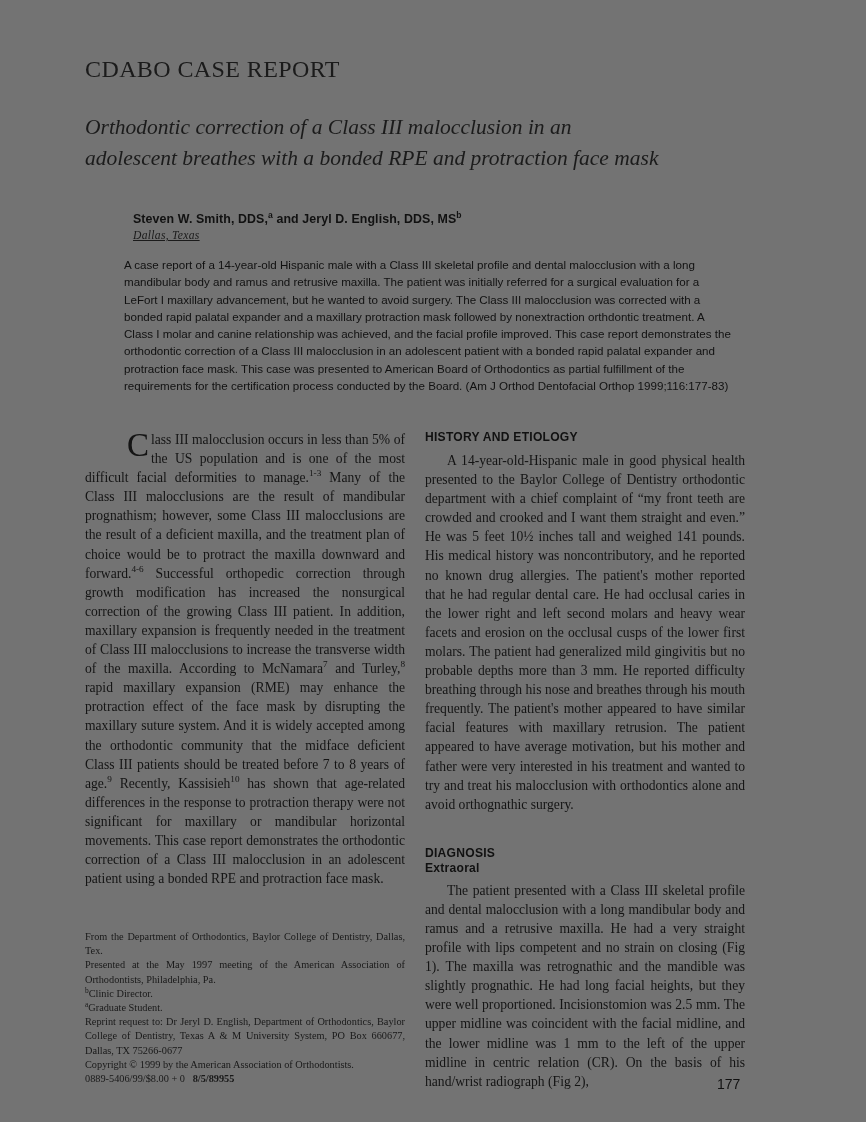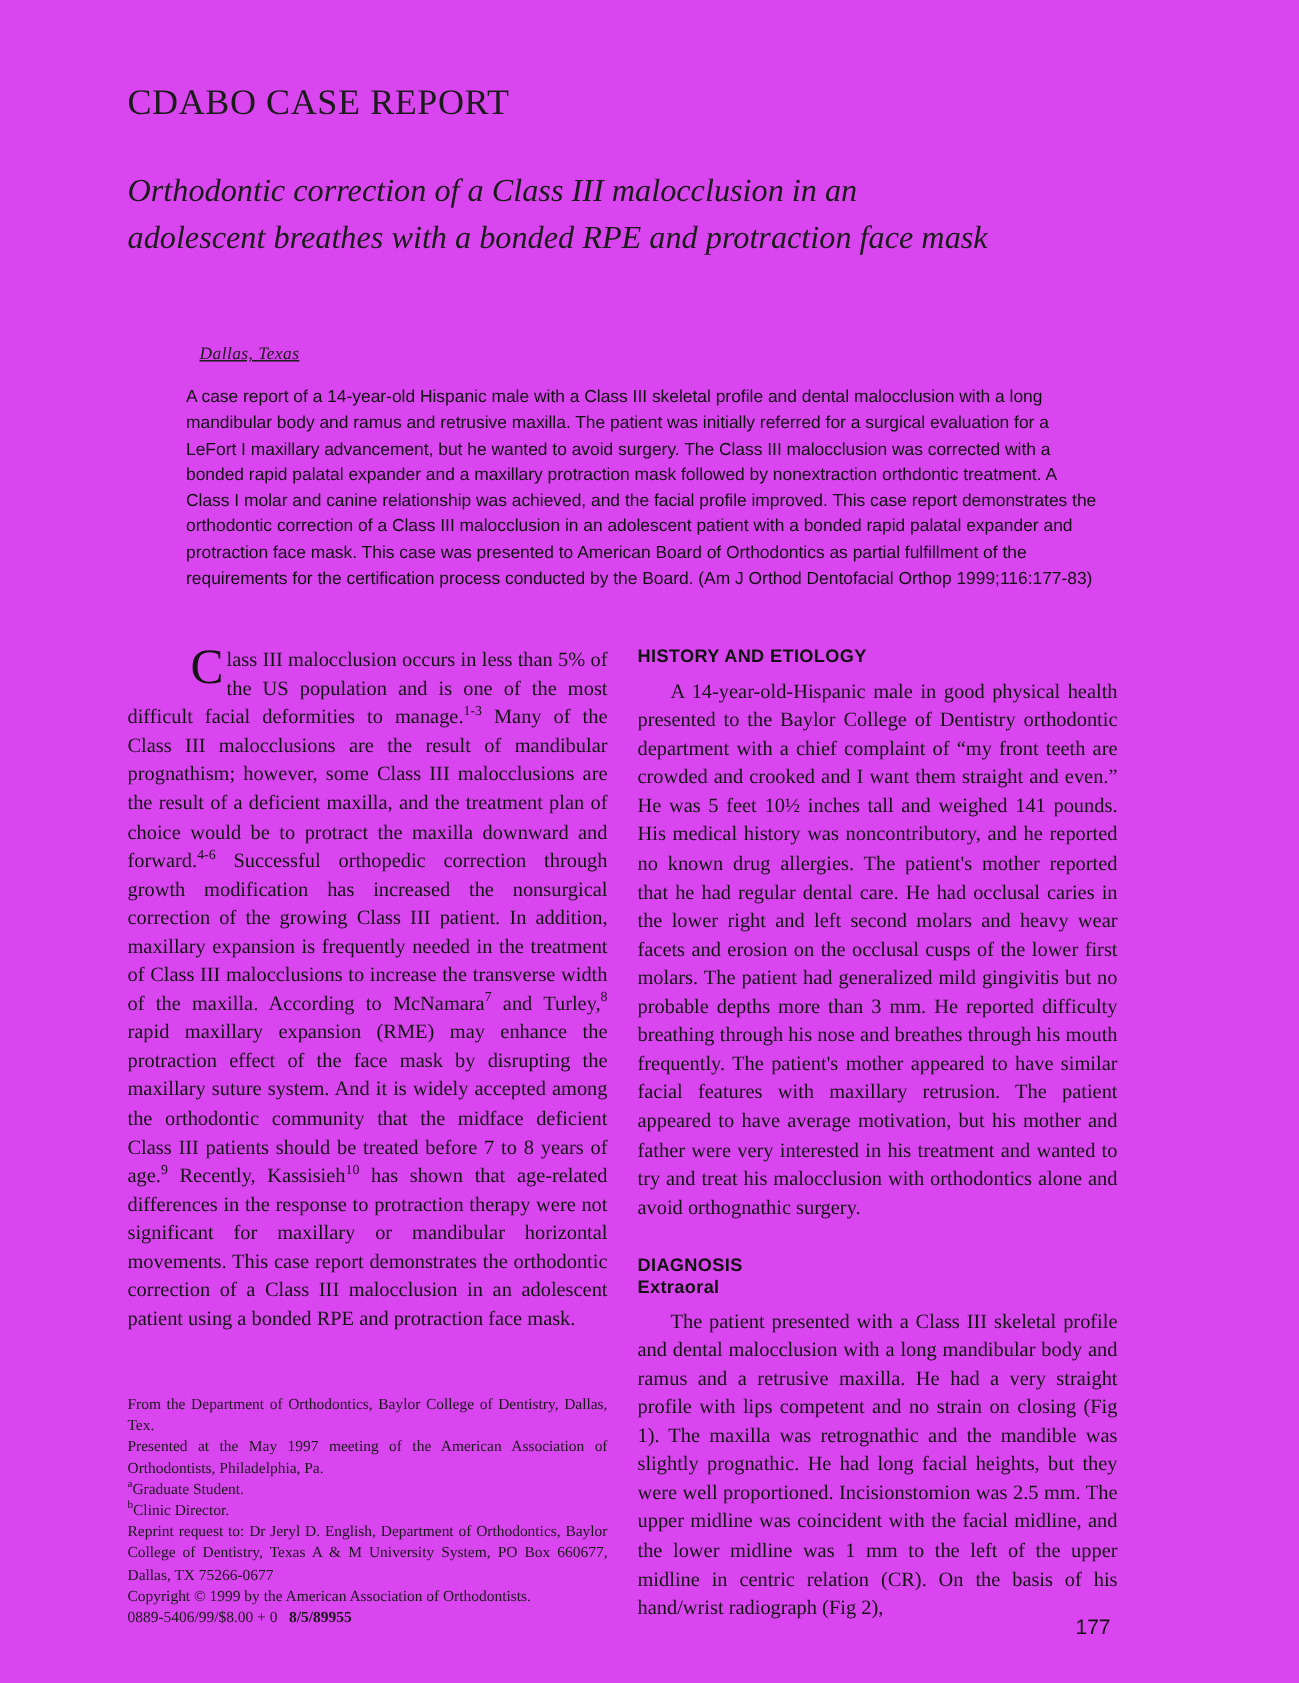--- a/index.html
+++ b/index.html
@@ -14,21 +14,21 @@
     font-family: "Liberation Serif", "DejaVu Serif", serif;
     color: #1a1a1a;
     overflow: hidden;
   }
 
   .page {
     position: absolute;
     left: 0; top: 0;
     width: 866px;
     height: 1122px;
-    background: #d946ef;
+    background: #737373;
   }
 
   
   .running-head {
     position: absolute;
     left: 85px;
     top: 56px;
     font-family: "Liberation Serif", "DejaVu Serif", serif;
     font-size: 24px;
     letter-spacing: 0.4px;
@@ -144,21 +144,21 @@
     margin: 0 0 7px 0;
   }
   .subsection-head {
     font-family: "Liberation Sans", "DejaVu Sans", sans-serif;
     font-size: 12.1px;
     font-weight: bold;
     letter-spacing: 0.25px;
     color: #111;
     margin: 0 0 6px 0;
   }
-  .head-group { margin-top: 22px; }
+  .head-group { margin-top: 32px; }
   .head-group .section-head { margin-bottom: 1px; }
 
   
   .footnotes {
     position: absolute;
     left: 85px;
     top: 893px;
     width: 320px;
     font-family: "Liberation Serif", "DejaVu Serif", serif;
     font-size: 10.3px;
@@ -187,20 +187,21 @@
 
 <div class="page">
 
   <div class="running-head">CDABO CASE REPORT</div>
 
   <div class="article-title">
     <div>Orthodontic correction of a Class III malocclusion in an</div>
     <div>adolescent breathes with a bonded RPE and protraction face mask</div>
   </div>
 
+  <div class="authors"><span>Steven W. Smith, DDS,</span><sup>a</sup><span> and Jeryl D. English, DDS, MS</span><sup>b</sup></div>
 
   <div class="affiliation">Dallas, Texas</div>
 
   <div class="abstract">A case report of a 14-year-old Hispanic male with a Class III skeletal profile and dental malocclusion with a long mandibular body and ramus and retrusive maxilla. The patient was initially referred for a surgical evaluation for a LeFort I maxillary advancement, but he wanted to avoid surgery. The Class III malocclusion was corrected with a bonded rapid palatal expander and a maxillary protraction mask followed by nonextraction orthdontic treatment. A Class I molar and canine relationship was achieved, and the facial profile improved. This case report demonstrates the orthodontic correction of a Class III malocclusion in an adolescent patient with a bonded rapid palatal expander and protraction face mask. This case was presented to American Board of Orthodontics as partial fulfillment of the requirements for the certification process conducted by the Board. (Am J Orthod Dentofacial Orthop 1999;116:177-83)</div>
 
   <div class="col-left">
     <p class="body-text dropcap-para"><span class="dropcap">C</span><span>lass III malocclusion occurs in less than 5% of the US population and is one of the most difficult facial deformities to manage.</span><sup>1-3</sup><span> Many of the Class III malocclusions are the result of mandibular prognathism; however, some Class III malocclusions are the result of a deficient maxilla, and the treatment plan of choice would be to protract the maxilla downward and forward.</span><sup>4-6</sup><span> Successful orthopedic correction through growth modification has increased the nonsurgical correction of the growing Class III patient. In addition, maxillary expansion is frequently needed in the treatment of Class III malocclusions to increase the transverse width of the maxilla. According to McNamara</span><sup>7</sup><span> and Turley,</span><sup>8</sup><span> rapid maxillary expansion (RME) may enhance the protraction effect of the face mask by disrupting the maxillary suture system. And it is widely accepted among the orthodontic community that the midface deficient Class III patients should be treated before 7 to 8 years of age.</span><sup>9</sup><span> Recently, Kassisieh</span><sup>10</sup><span> has shown that age-related differences in the response to protraction therapy were not significant for maxillary or mandibular horizontal movements. This case report demonstrates the orthodontic correction of a Class III malocclusion in an adolescent patient using a bonded RPE and protraction face mask.</span></p>
   </div>
 
   <div class="col-right">
@@ -210,22 +211,22 @@
     <div class="head-group">
       <div class="section-head">DIAGNOSIS</div>
       <div class="subsection-head">Extraoral</div>
     </div>
     <p class="body-text indent">The patient presented with a Class III skeletal profile and dental malocclusion with a long mandibular body and ramus and a retrusive maxilla. He had a very straight profile with lips competent and no strain on closing (Fig 1). The maxilla was retrognathic and the mandible was slightly prognathic. He had long facial heights, but they were well proportioned. Incisionstomion was 2.5 mm. The upper midline was coincident with the facial midline, and the lower midline was 1 mm to the left of the upper midline in centric relation (CR). On the basis of his hand/wrist radiograph (Fig 2),</p>
   </div>
 
   <div class="footnotes">
     <p>From the Department of Orthodontics, Baylor College of Dentistry, Dallas, Tex.</p>
     <p>Presented at the May 1997 meeting of the American Association of Orthodontists, Philadelphia, Pa.</p>
+    <p><sup>b</sup><span>Clinic Director.</span></p>
     <p><sup>a</sup><span>Graduate Student.</span></p>
-    <p><sup>b</sup><span>Clinic Director.</span></p>
     <p>Reprint request to: Dr Jeryl D. English, Department of Orthodontics, Baylor College of Dentistry, Texas A &amp; M University System, PO Box 660677, Dallas, TX 75266-0677</p>
     <p>Copyright © 1999 by the American Association of Orthodontists.</p>
     <p><span>0889-5406/99/$8.00 + 0</span><span>&nbsp;&nbsp;&nbsp;</span><span class="fn-code">8/5/89955</span></p>
   </div>
 
   <div class="page-number">177</div>
 
 </div>
 
 </body></html>

